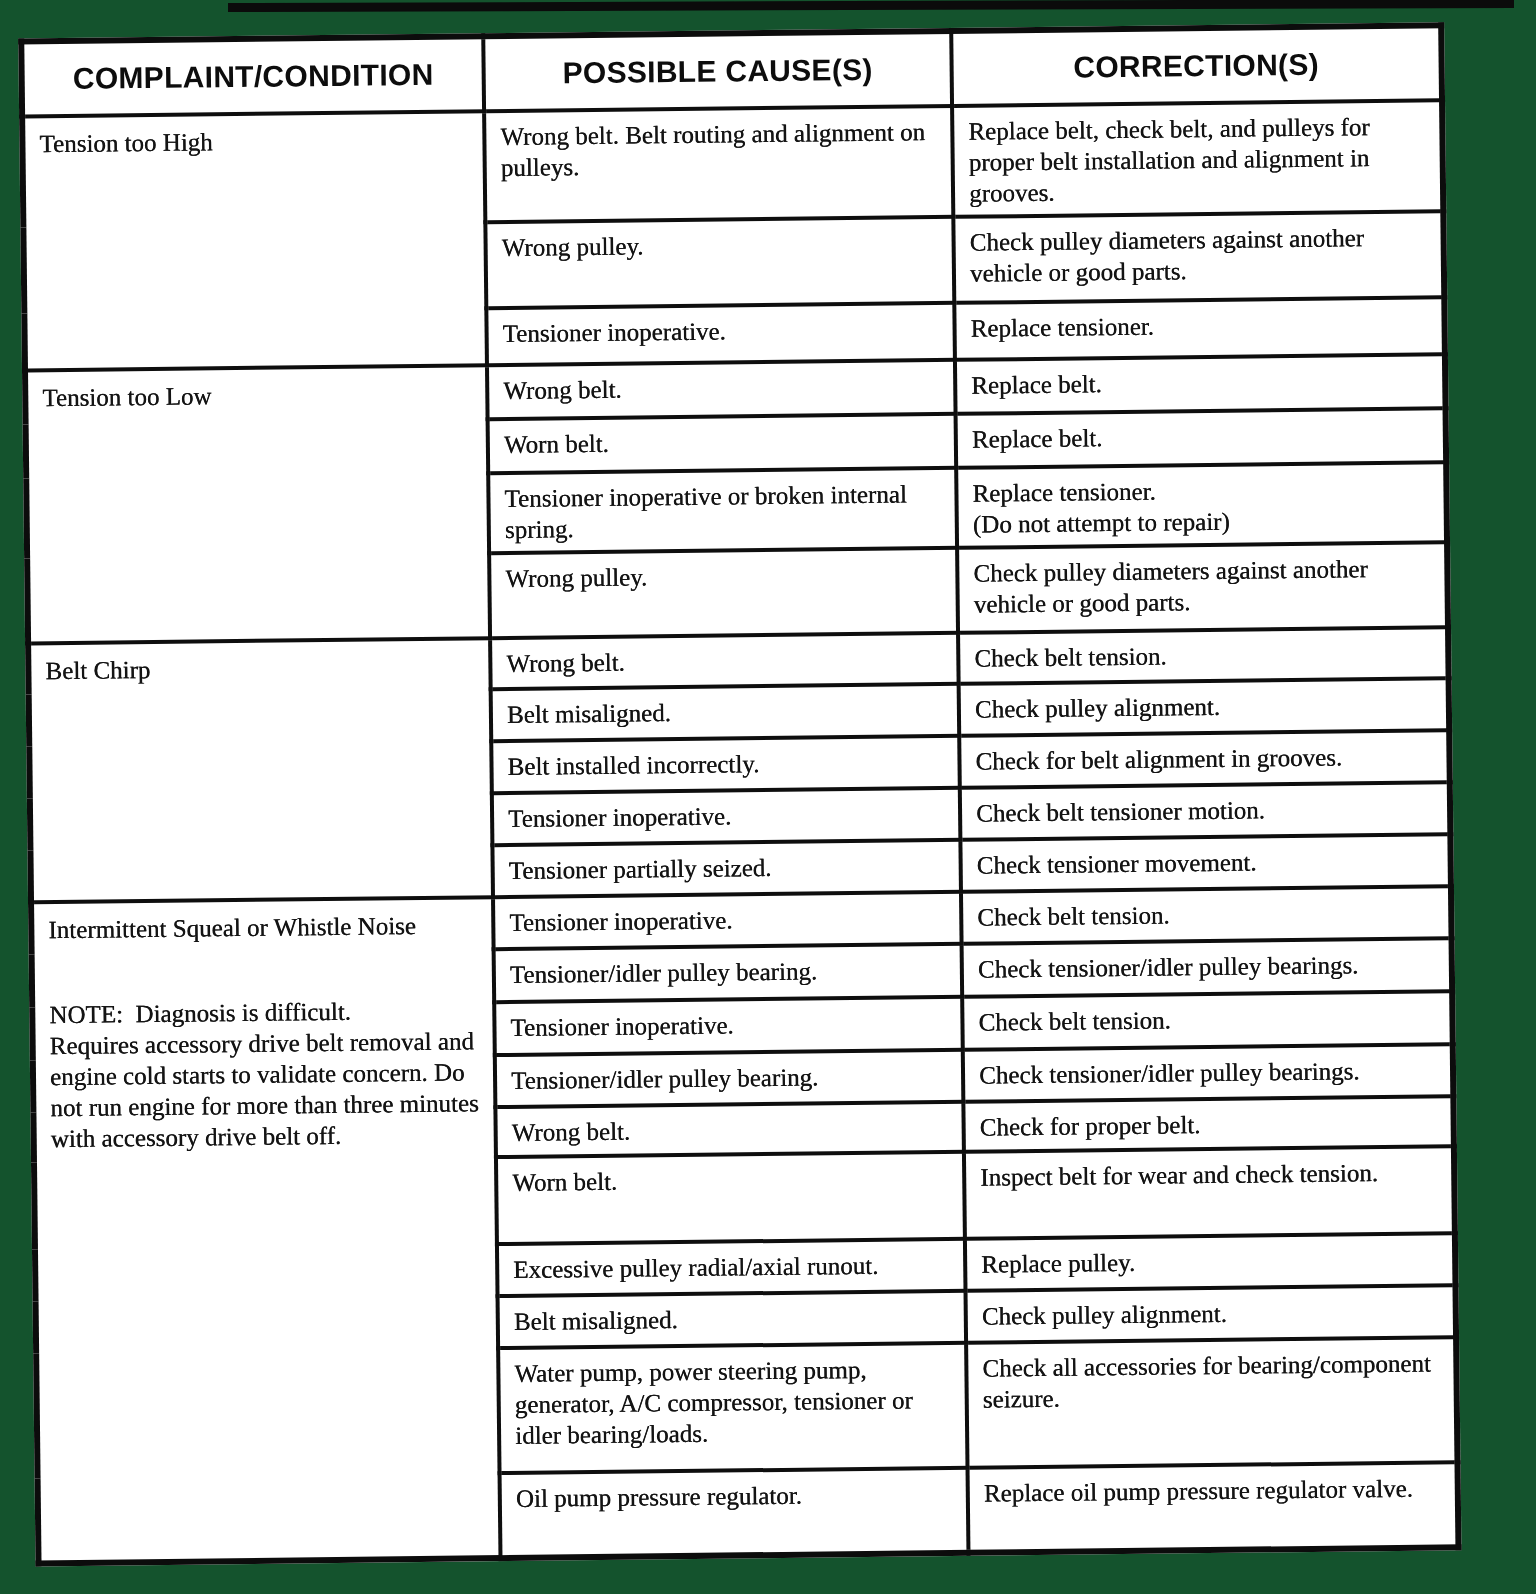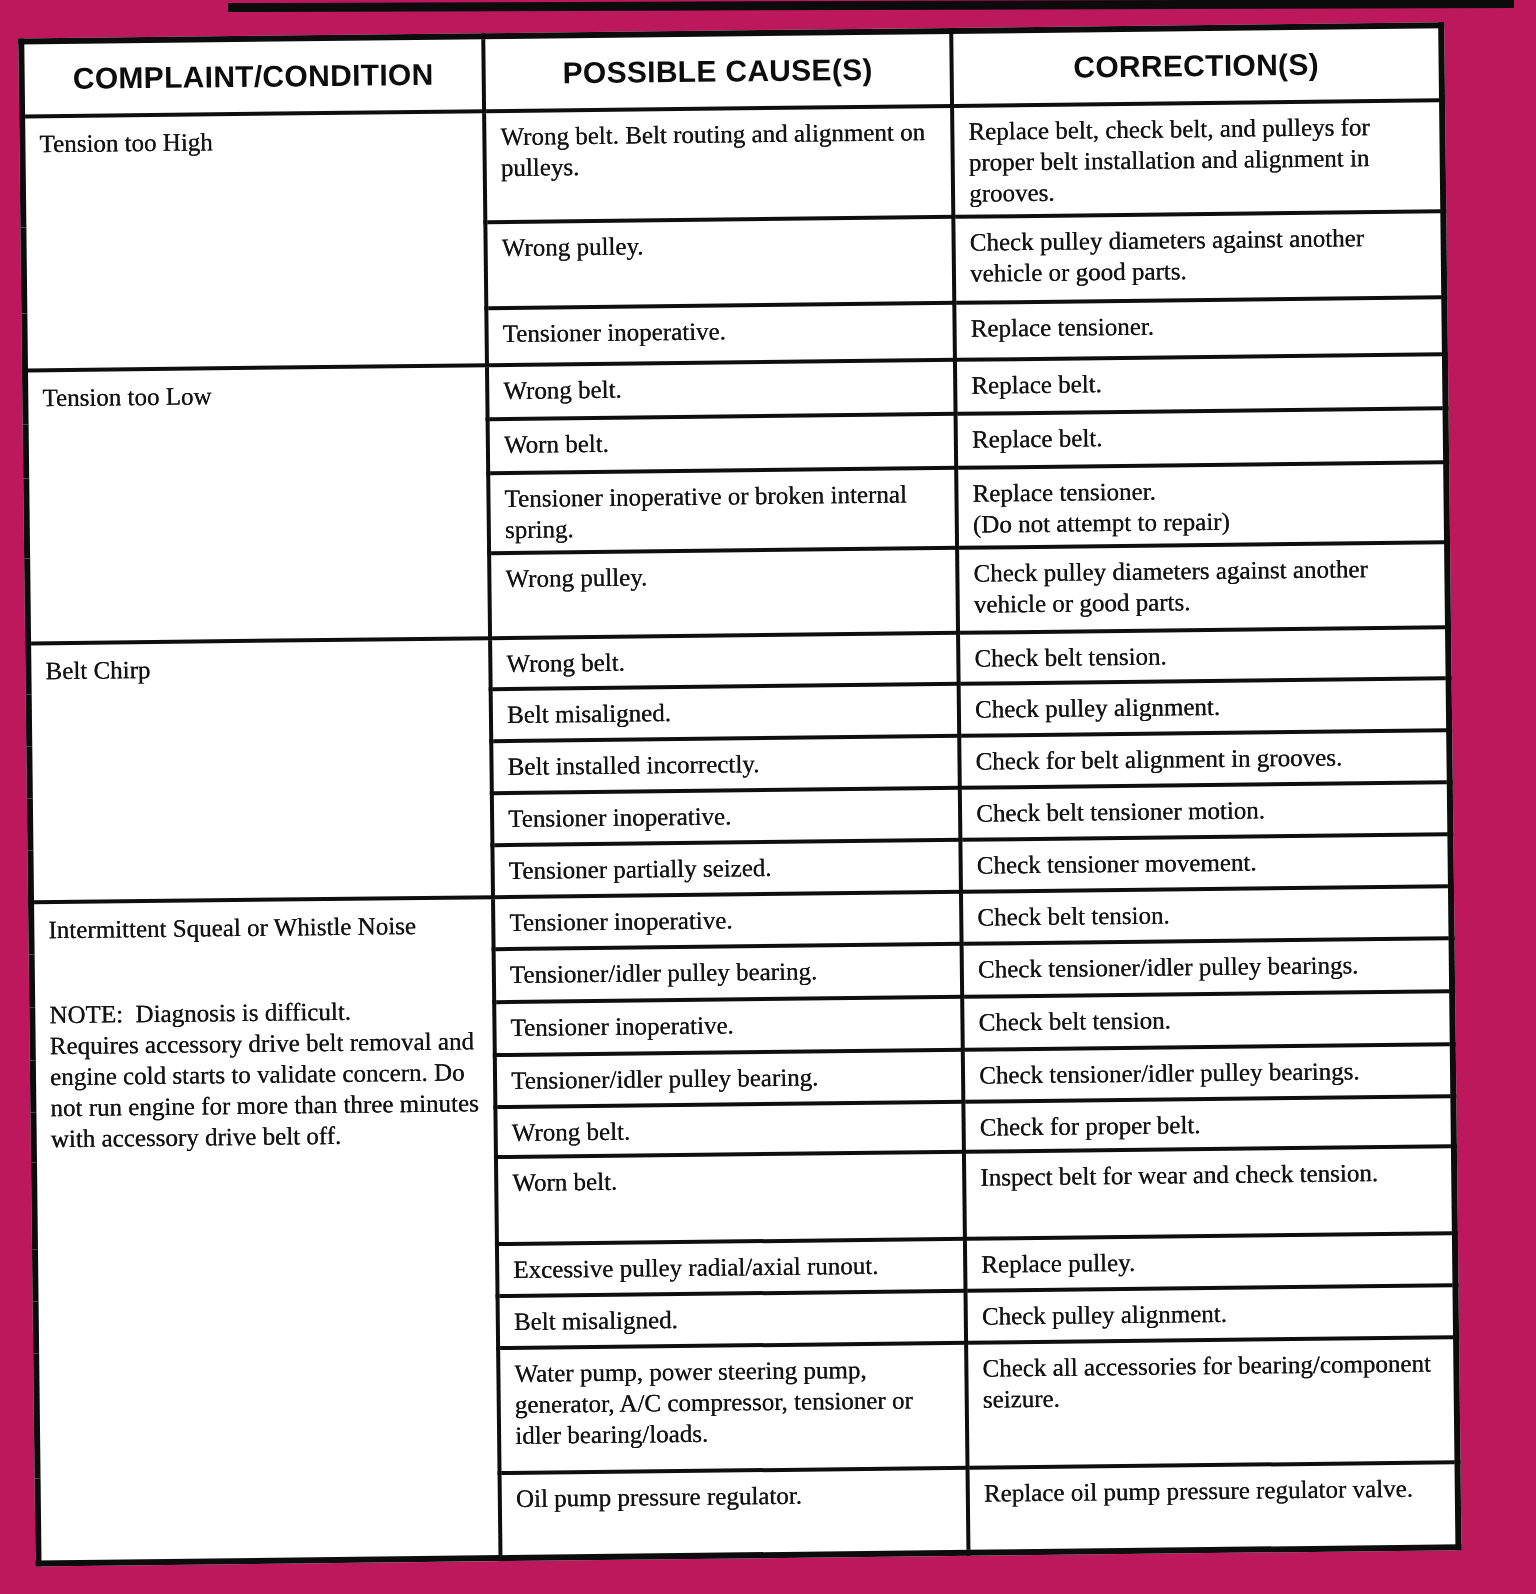--- a/index.html
+++ b/index.html
@@ -1,20 +1,20 @@
 <!DOCTYPE html>
 <html><head>
 <meta charset="utf-8">
 <style>
   html, body { margin: 0; padding: 0; }
   .page {
     position: relative;
     width: 1536px;
     height: 1594px;
-    background: #be185d;
+    background: #14532d;
     overflow: hidden;
     font-family: "Liberation Serif", serif;
     color: #121212;
   }
   
   .scan-strip {
     position: absolute;
     top: 1px;
     left: 228px;
     width: 1286px;

